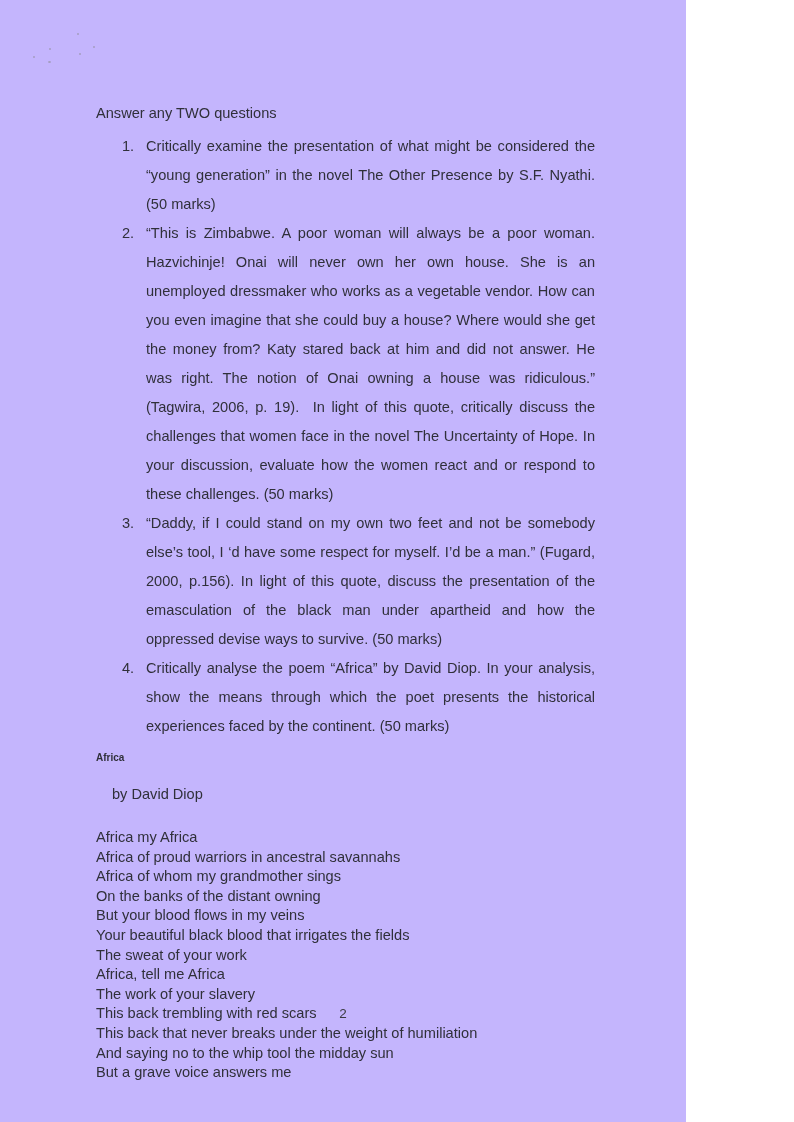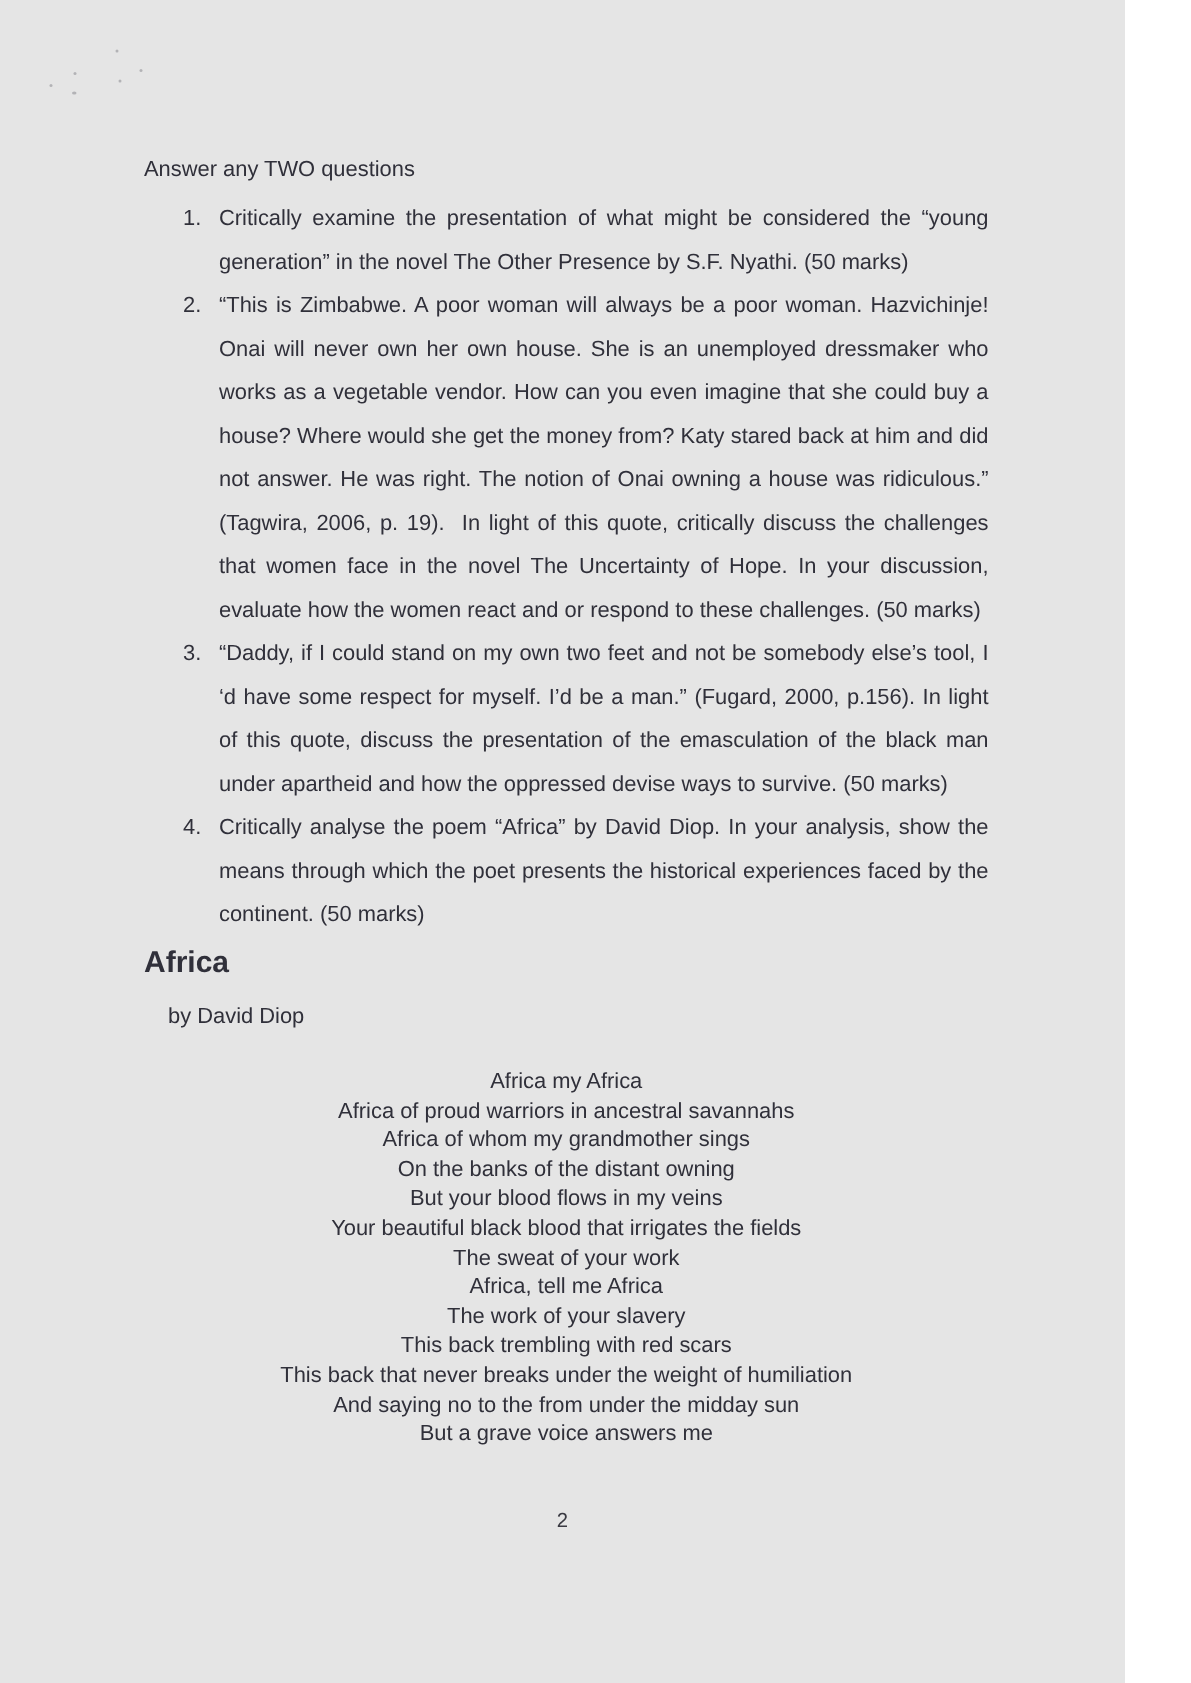--- a/index.html
+++ b/index.html
@@ -2,23 +2,23 @@
 <html><head>
 <meta charset="utf-8">
 <style>
   html, body {
     margin: 0;
     padding: 0;
     background: #ffffff;
   }
   .page {
     position: relative;
-    width: 750px;
+    width: 686px;
     height: 1122px;
-    background: #e5e5e5;
+    background: #c4b5fd;
     font-family: "Liberation Sans", sans-serif;
     color: #30303a;
     overflow: hidden;
     box-sizing: border-box;
     padding: 103px 91px 16px 96px;
   }
   
   .speck {
     position: absolute;
     background: #8a8a90;
@@ -40,35 +40,35 @@
     margin-left: 26px;
     flex-shrink: 0;
   }
   .qtext {
     flex: 1;
     text-align: justify;
   }
   .it { }
   .poem-title {
     margin: 7px 0 0 0;
-    font-size: 20px;
+    font-size: 10px;
     font-weight: bold;
     line-height: 20px;
   }
   .byline {
     margin: 16px;
     font-size: 14.6px;
     line-height: 20px;
   }
   .poem {
     margin-top: 24px;
     font-size: 14.6px;
     line-height: 19.6px;
   }
-  .poem-line { white-space: nowrap; text-align: center; }
+  .poem-line { white-space: nowrap; }
   .page-number {
     position: absolute;
     left: 0;
     right: 0;
     top: 1006px;
     text-align: center;
     font-size: 13.5px;
     color: #3a3a42;
   }
 </style>
@@ -114,19 +114,19 @@
     <div class="poem-line">Africa of proud warriors in ancestral savannahs</div>
     <div class="poem-line">Africa of whom my grandmother sings</div>
     <div class="poem-line">On the banks of the distant owning</div>
     <div class="poem-line">But your blood flows in my veins</div>
     <div class="poem-line">Your beautiful black blood that irrigates the fields</div>
     <div class="poem-line">The sweat of your work</div>
     <div class="poem-line">Africa, tell me Africa</div>
     <div class="poem-line">The work of your slavery</div>
     <div class="poem-line">This back trembling with red scars</div>
     <div class="poem-line">This back that never breaks under the weight of humiliation</div>
-    <div class="poem-line">And saying no to the from under the midday sun</div>
+    <div class="poem-line">And saying no to the whip tool the midday sun</div>
     <div class="poem-line">But a grave voice answers me</div>
   </div>
 
   <div class="page-number">2</div>
 
 </div>
 
 </body></html>

